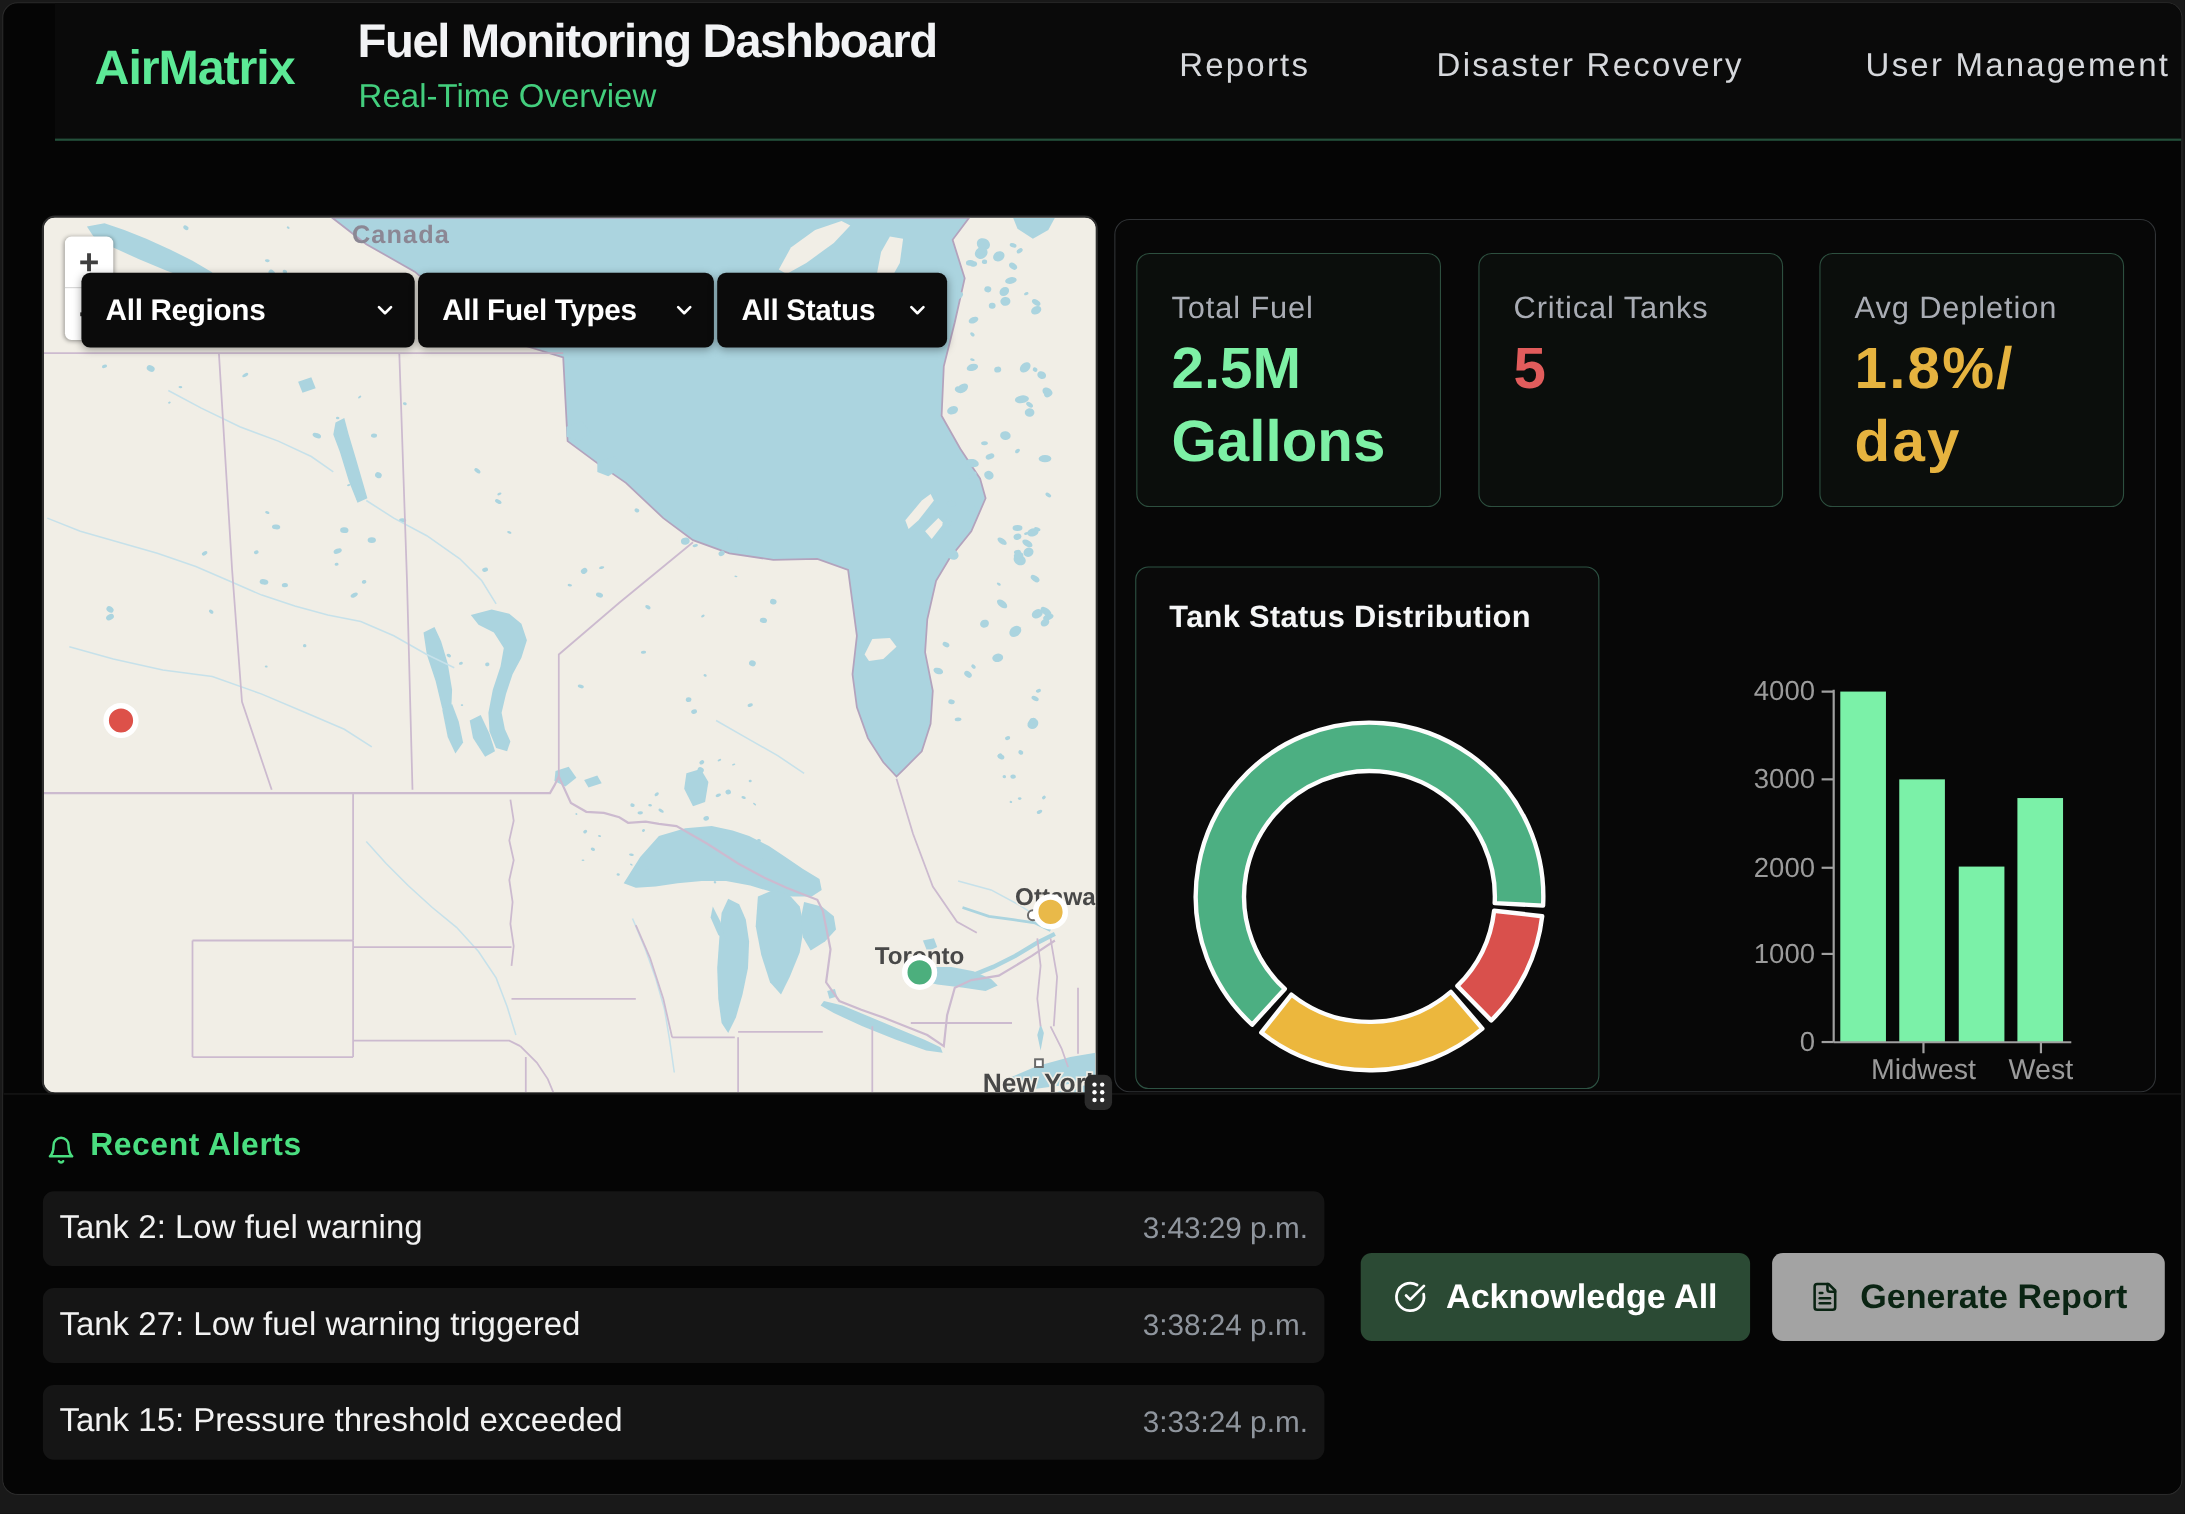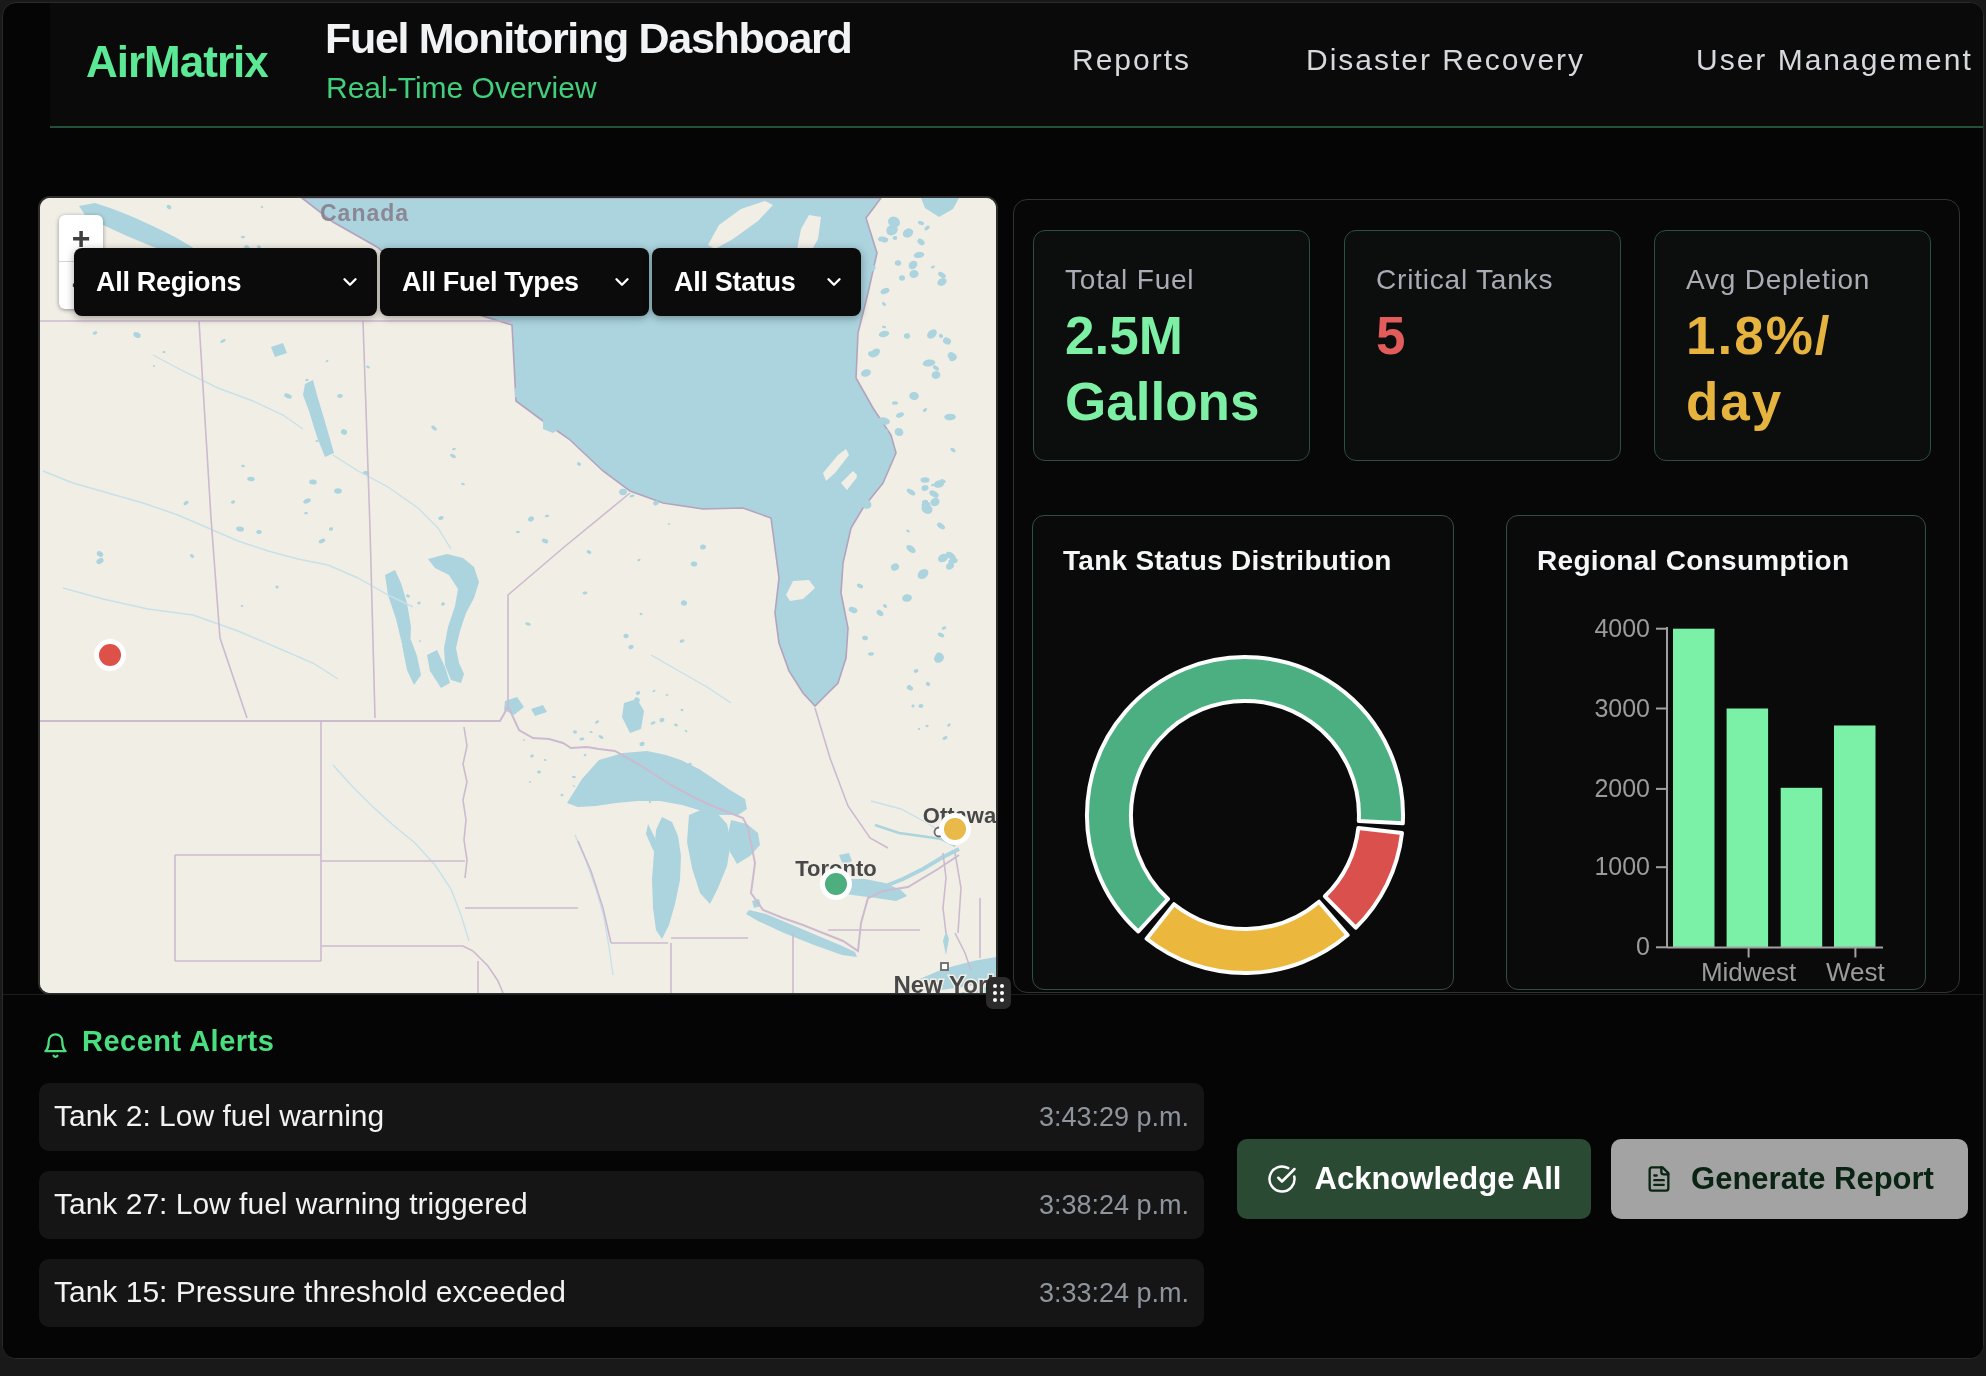--- a/index.html
+++ b/index.html
@@ -348,23 +348,20 @@
     <div class="val" style="color:#e25c5c;">5</div>
   </div>
   <div class="stat" style="left:1651px;">
     <div class="lab">Avg Depletion</div>
     <div class="val" style="color:#e6b33f; letter-spacing:2px;">1.8%/<br>day</div>
   </div>
 
   <div class="chart-card" style="left:1029px; width:422px;">
     <div class="chart-title">Tank Status Distribution</div>
   </div>
-  <div class="chart-card" style="left:1503px; width:420px;">
-    <div class="chart-title">Regional Consumption</div>
-  </div>
   <svg width="426" height="478" viewBox="0 0 426 478" style="position:absolute;left:1029px;top:512px">
       <path d="M106.3 416.5 A158 158 0 1 1 370.8 308.3 L326.8 306.0 A114 114 0 1 0 136.0 384.0 Z" fill="#4caf82" stroke="#fdfdfd" stroke-width="4" stroke-linejoin="round"></path>
       <path d="M370.0 317.9 A158 158 0 0 1 323.7 412.7 L292.9 381.3 A114 114 0 0 0 326.3 312.9 Z" fill="#d9504c" stroke="#fdfdfd" stroke-width="4" stroke-linejoin="round"></path>
       <path d="M315.6 420.1 A158 158 0 0 1 114.6 423.7 L142.0 389.2 A114 114 0 0 0 287.0 386.7 Z" fill="#ecb73d" stroke="#fdfdfd" stroke-width="4" stroke-linejoin="round"></path>
     </svg>
   <svg width="420" height="475" viewBox="0 0 420 475" style="position:absolute;left:1503px;top:512px" font-family="Liberation Sans, sans-serif">
       <rect x="167.0" y="113.7" width="41.5" height="318.8" fill="#7bf1a8"></rect>
       <rect x="220.6" y="193.5" width="41.5" height="239.0" fill="#7bf1a8"></rect>
       <rect x="274.7" y="272.8" width="41.5" height="159.7" fill="#7bf1a8"></rect>
       <rect x="328.0" y="210.5" width="41.5" height="222.0" fill="#7bf1a8"></rect>

